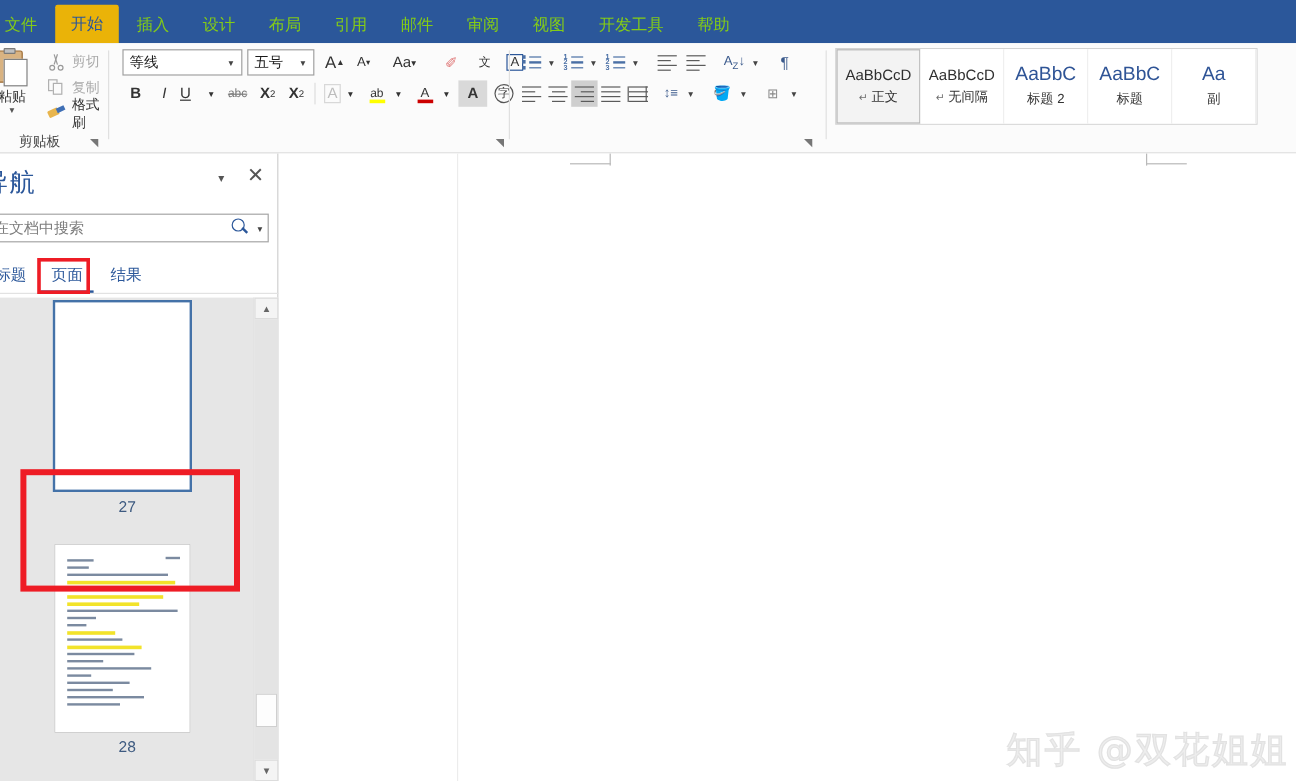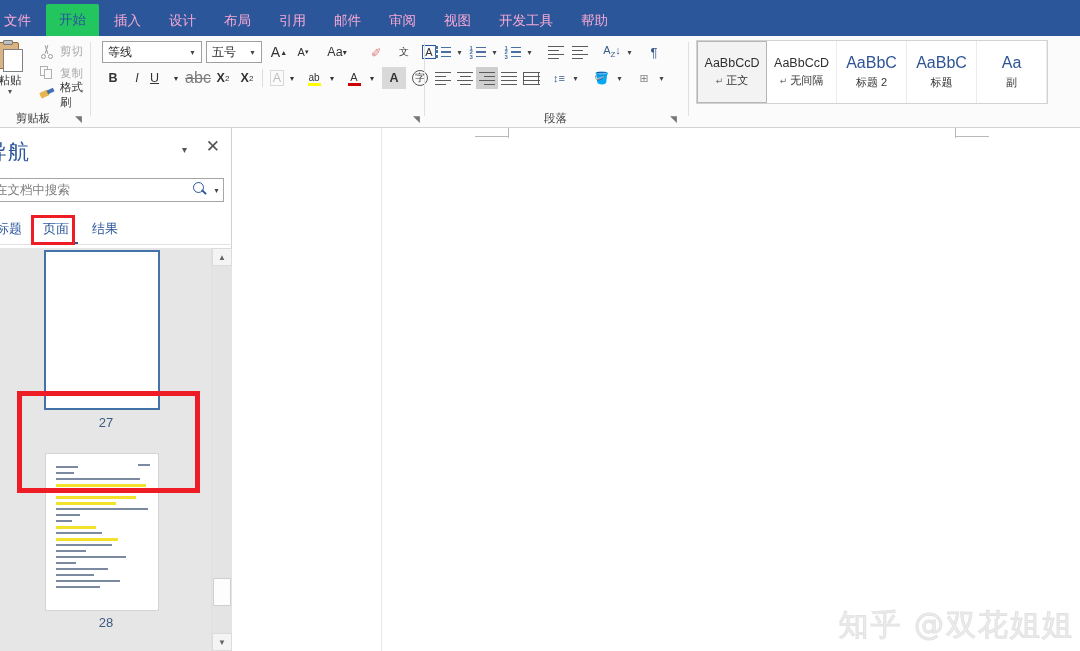--- a/index.html
+++ b/index.html
@@ -13,26 +13,26 @@
 
   
   .tabbar {
     position: absolute; left: 0; top: 0; width: 1080px; height: 36px;
     background: #2b579a;
     display: flex; align-items: flex-end;
   }
   .tab {
     height: 30px; line-height: 30px;
     padding: 0 13px; margin-right: 2px;
-    color: #f9a8d4; font-size: 13.5px;
+    color: #84cc16; font-size: 13.5px;
     white-space: nowrap; cursor: default;
   }
   .tab.first { padding-left: 4px; }
   .tab.active {
-    background: #22c55e; color: #2b579a;
+    background: #eab308; color: #2b579a;
     border-radius: 2px 2px 0 0;
     height: 32px; line-height: 32px;
   }
   .tellme {
     display: flex; align-items: center; gap: 7px;
     height: 30px; color: #ffffff; font-size: 13.5px;
     margin-left: 10px; padding-right: 8px;
   }
   .bulb { display: inline-block; width: 13px; height: 16px; position: relative; }
   .bulb::before {
@@ -147,21 +147,21 @@
   .clearfmt { left: 268px; top: 5px; width: 24px; }
   .phonetic { left: 296px; top: 5px; width: 24px; }
   .charborder { left: 322px; top: 5px; width: 22px; }
   .supersc { font-size: 8px; vertical-align: super; }
   .subsc { font-size: 8px; vertical-align: sub; }
   .row2 { top: 31px; }
   .b-bold { left: 6px; }
   .b-ital { left: 30px; }
   .b-undl { left: 54px; }
   .b-undlc { left: 74px; width: 12px; font-size: 8px; }
-  .b-strike { left: 90px; width: 24px; font-size: 16px; align-items: center; }
+  .b-strike { left: 90px; width: 24px; font-size: 10px; align-items: center; }
   .b-sub { left: 116px; width: 22px; }
   .b-sup { left: 140px; width: 22px; }
   .b-txteff { left: 170px; width: 22px; color:#bdbdbd; }
   .b-txteffc { left: 190px; width: 12px; font-size: 8px; }
   .b-hilite { left: 206px; width: 24px; }
   .b-hilitec { left: 230px; width: 12px; font-size: 8px; }
   .b-color { left: 246px; width: 24px; }
   .b-colorc { left: 270px; width: 12px; font-size: 8px; }
   .b-shade { left: 286px; width: 24px; background:#d9d9d9; }
   .b-encl { left: 312px; width: 24px; }
@@ -607,21 +607,20 @@
         </div>
       <div class="pb p-lspc">▾</div>
       <div class="pb p-shd">
           <span style="font-size:12px;">🪣</span>
         </div>
       <div class="pb p-shdc">▾</div>
       <div class="pb p-bdr">
           <span style="font-size:11px;color:#888;">⊞</span>
         </div>
       <div class="pb p-bdrc">▾</div>
-      <div class="group-label">段落</div>
       <div class="dlg-launcher">◥</div>
     </div>
     <div class="group-sep" style="left:688px;"></div>
 
     <div class="group styles">
       <div class="style-gallery">
         <div class="style-item sel">
           <span class="style-prev">AaBbCcD</span>
           <span class="style-name"><span class="pilcrow">↵</span> <span>正文</span></span>
         </div>

